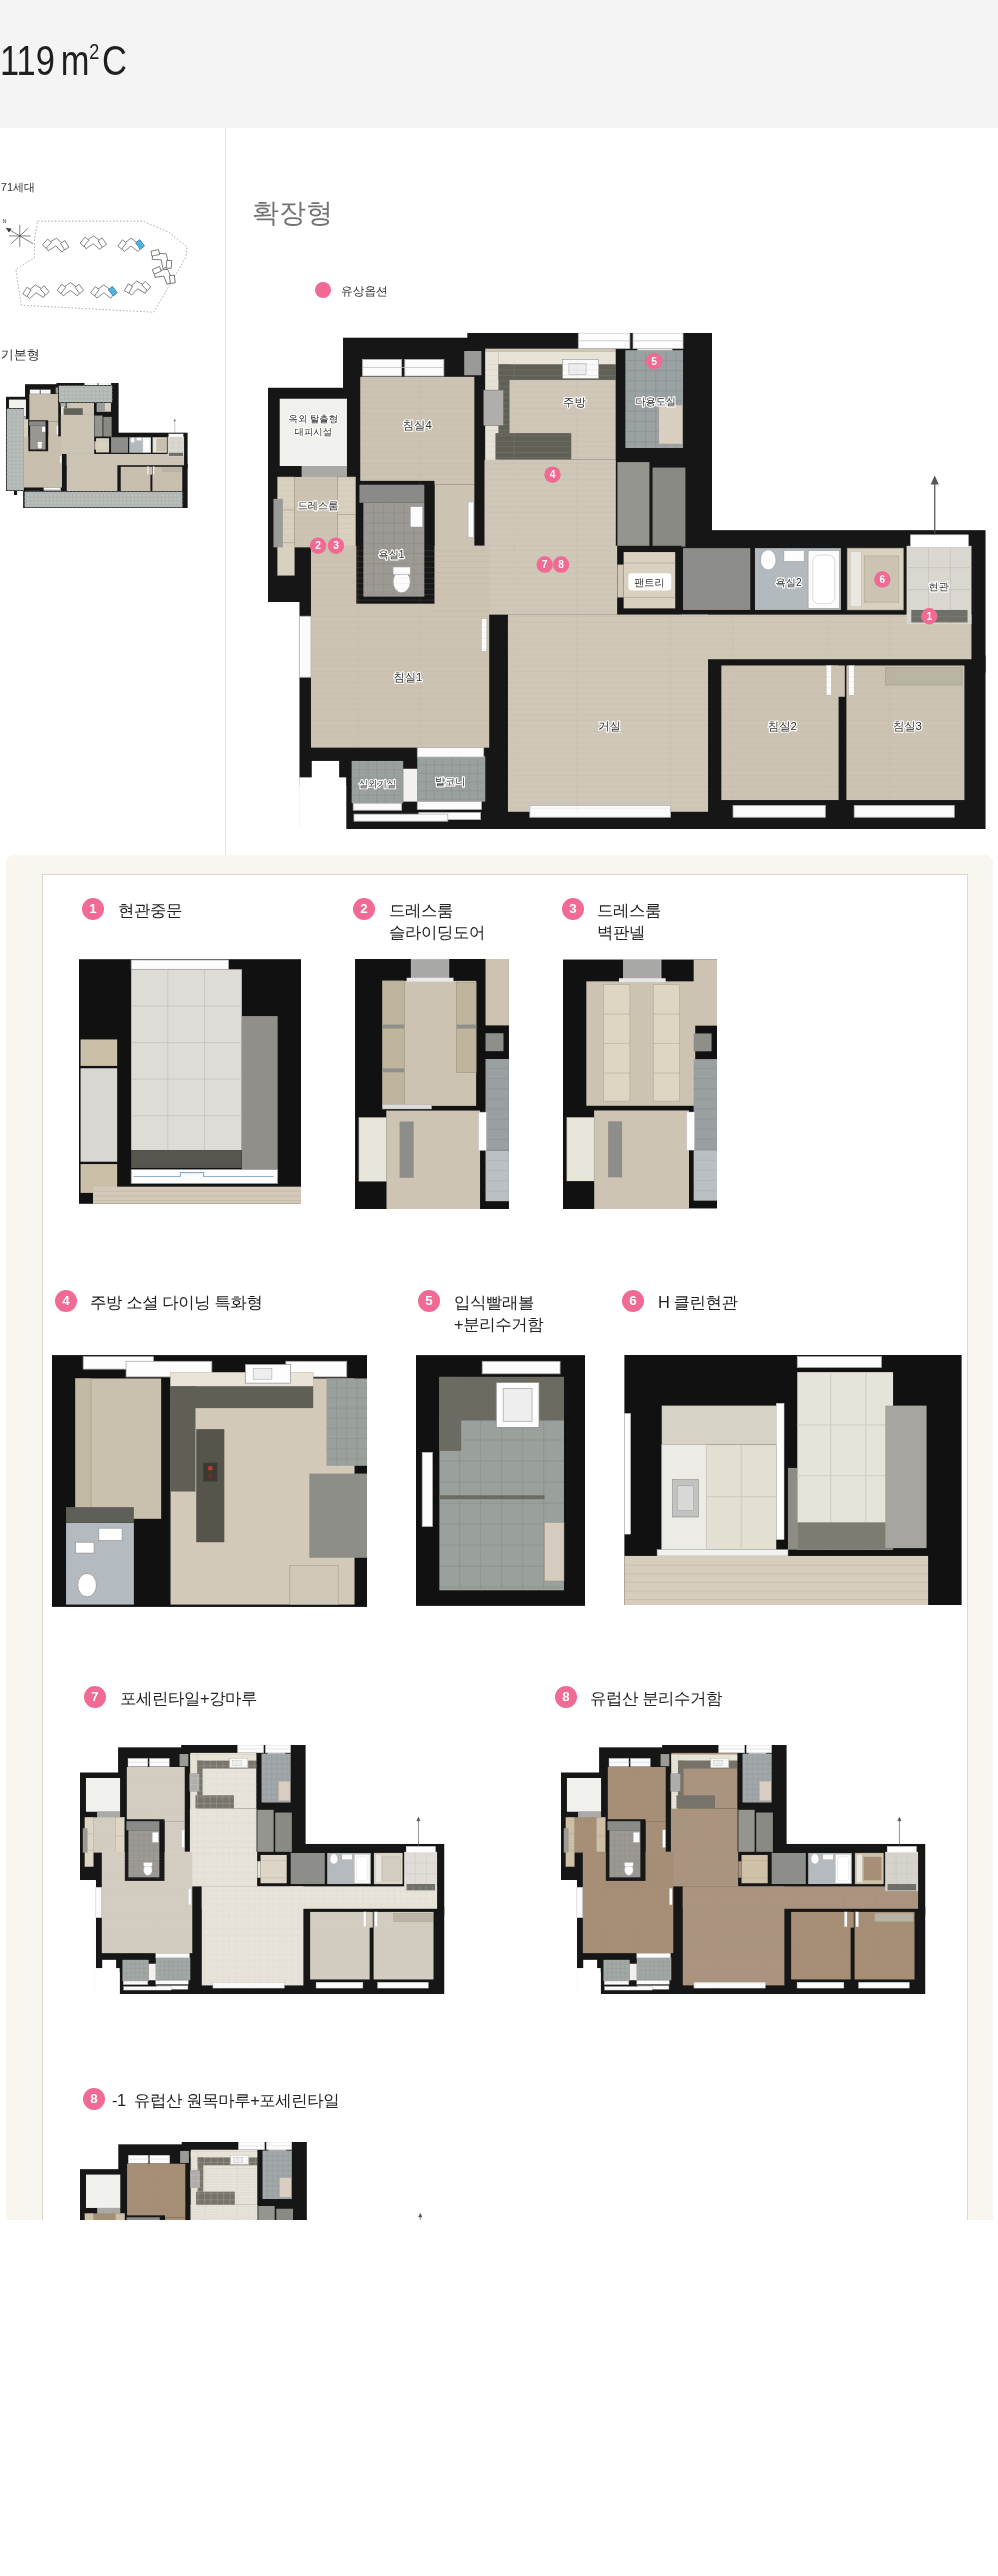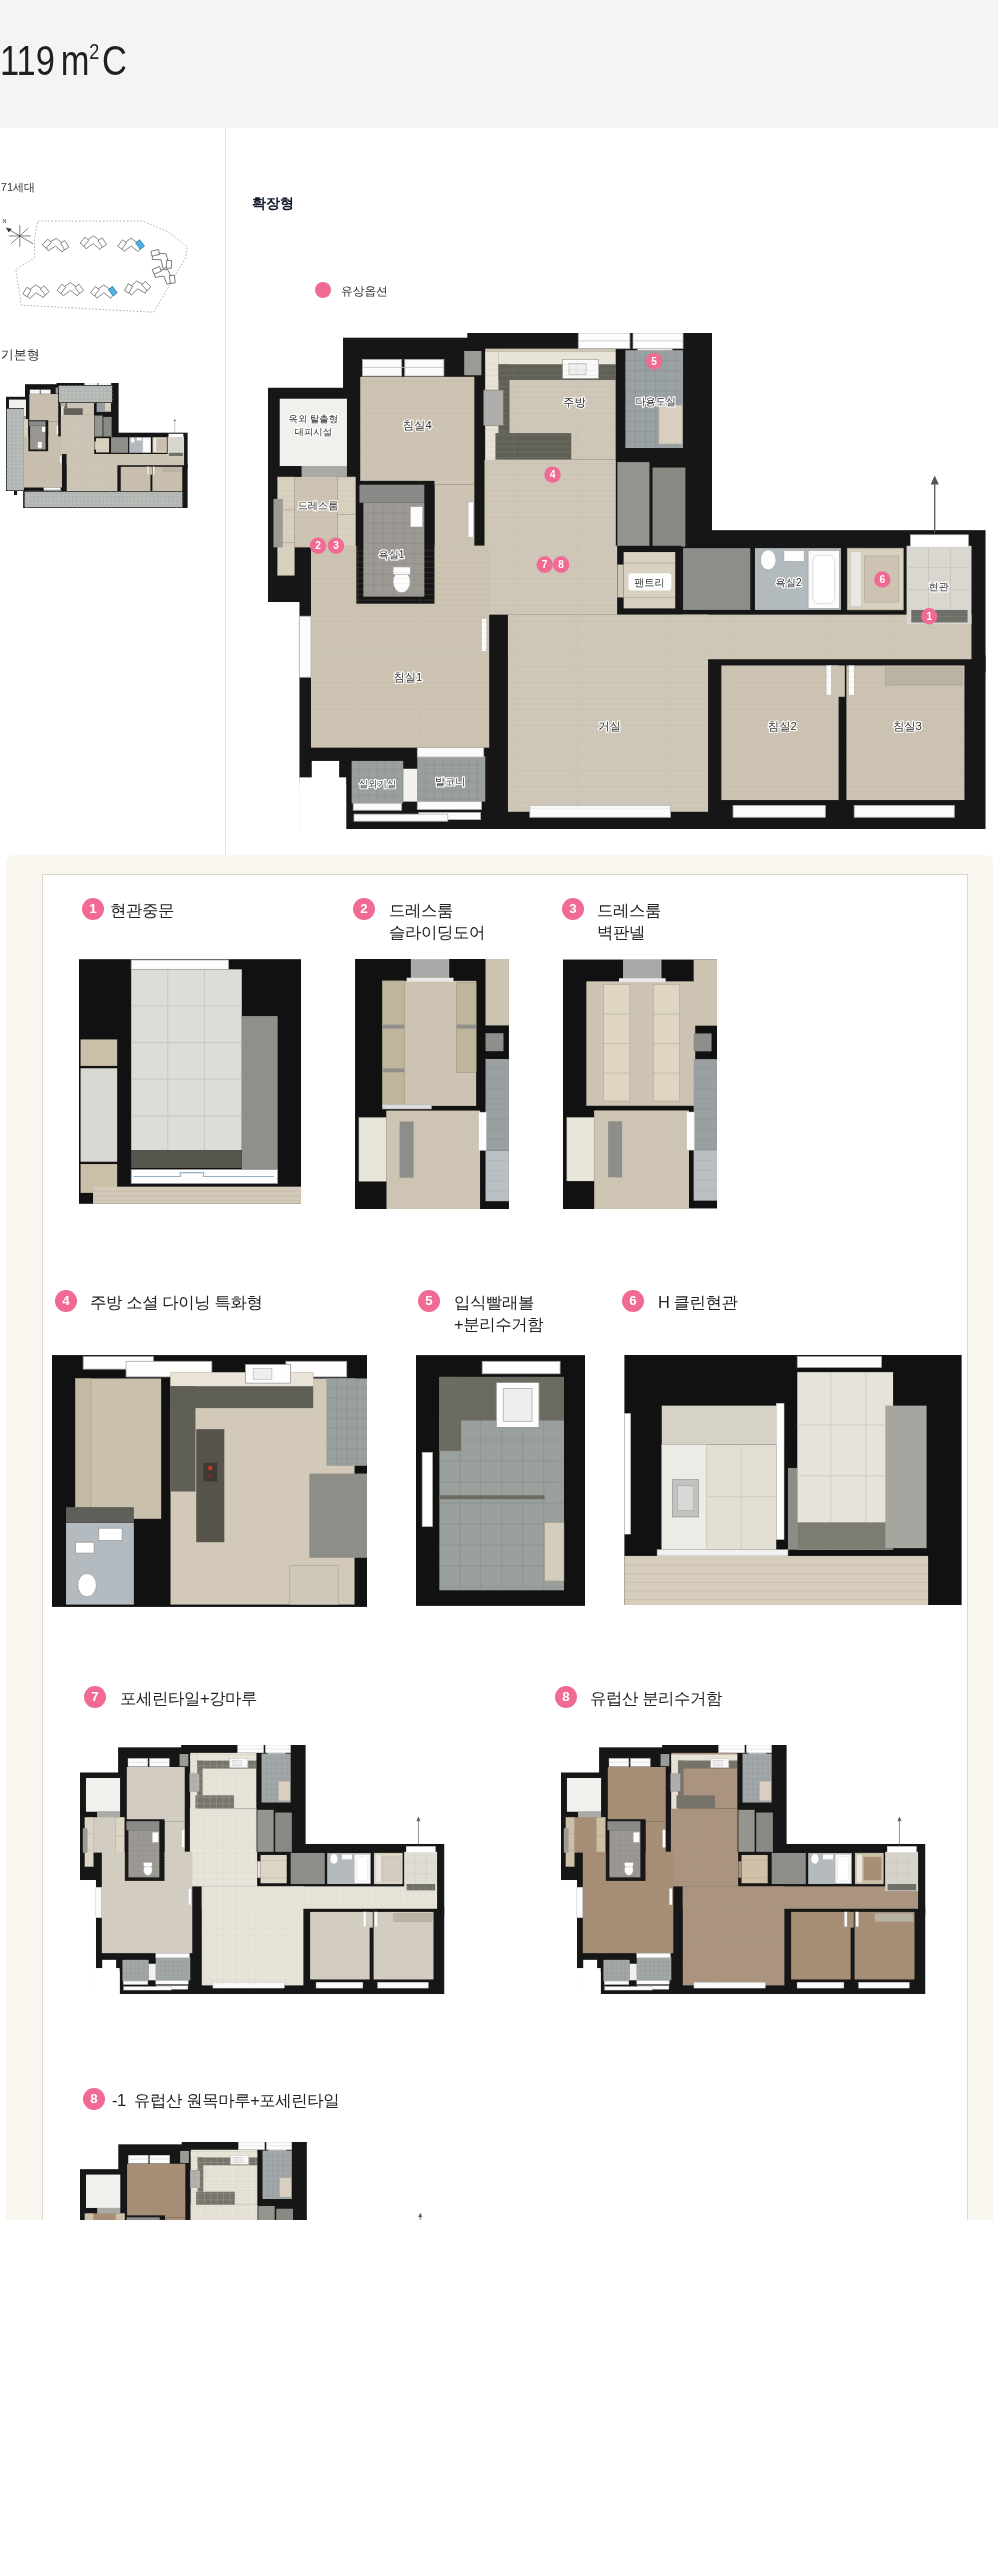--- a/index.html
+++ b/index.html
@@ -432,21 +432,21 @@
       <line x1="188" y1="0" x2="188" y2="22" stroke="#a5aba6" stroke-width="0.6"></line>
       <line x1="193" y1="0" x2="193" y2="22" stroke="#a5aba6" stroke-width="0.6"></line>
       <line x1="198" y1="0" x2="198" y2="22" stroke="#a5aba6" stroke-width="0.6"></line>
       <line x1="203" y1="0" x2="203" y2="22" stroke="#a5aba6" stroke-width="0.6"></line>
       <line x1="0" y1="3" x2="206" y2="3" stroke="#a5aba6" stroke-width="0.6"></line>
       <line x1="0" y1="8" x2="206" y2="8" stroke="#a5aba6" stroke-width="0.6"></line>
       <line x1="0" y1="13" x2="206" y2="13" stroke="#a5aba6" stroke-width="0.6"></line>
       <line x1="0" y1="18" x2="206" y2="18" stroke="#a5aba6" stroke-width="0.6"></line>
     </svg>
 
-<div class="abs" style="left:252px;top:195px;font-size:14px;font-weight:700;color:#0f172a">확장형</div>
+<div class="abs" style="left:252px;top:195px;font-size:27px;font-weight:400;color:#737373">확장형</div>
 
 <div class="abs" style="left:315px;top:282px;width:16.4px;height:16.4px;border-radius:50%;background:#f06a93"></div>
 <div class="abs" style="left:341px;top:284px;font-size:11.7px;color:#333">유상옵션</div>
 
 <svg style="position:absolute;left:268px;top:333px" width="723" height="496" viewBox="345 428 925 634" preserveAspectRatio="none">
       <defs>
         <pattern id="plkz" width="200" height="7" patternUnits="userSpaceOnUse">
           <rect width="200" height="7" fill="none"></rect>
           <line x1="0" y1="6.5" x2="200" y2="6.5" stroke="#b5ab98" stroke-width="1"></line>
           <line x1="60" y1="0" x2="60" y2="7" stroke="#b5ab98" stroke-width="0.8"></line>
@@ -733,21 +733,21 @@
 <circle cx="720" cy="724" r="10.5" fill="#f06a93"></circle>
           <text x="720" y="728.5" text-anchor="middle" font-size="13" font-weight="bold" fill="#fff">8</text>
 </g>
       </g>
     </svg>
 
 <div class="abs" style="left:6.2px;top:855px;width:987px;height:1644px;background:#f9f6ef;border-radius:7.8px"></div>
 
 <div class="abs" style="left:42px;top:874px;width:924px;height:1586px;background:#fff;border:0.8px solid #ddd9cf"></div>
 <div class="badge" style="left:82px;top:898px">1</div>
-    <div class="ttl" style="left:110px;top:899px;line-height:22px">현관중문</div>
+    <div class="ttl" style="left:118px;top:899px;line-height:22px">현관중문</div>
 <div class="badge" style="left:353px;top:898px">2</div>
     <div class="ttl" style="left:389px;top:899px;line-height:22px">드레스룸<br>슬라이딩도어</div>
 <div class="badge" style="left:562px;top:898px">3</div>
     <div class="ttl" style="left:597px;top:899px;line-height:22px">드레스룸<br>벽판넬</div>
 <div class="badge" style="left:55px;top:1290px">4</div>
     <div class="ttl" style="left:90px;top:1291px;line-height:22px">주방 소셜 다이닝 특화형</div>
 <div class="badge" style="left:418px;top:1290px">5</div>
     <div class="ttl" style="left:454px;top:1291px;line-height:22px">입식빨래볼<br>+분리수거함</div>
 <div class="badge" style="left:622px;top:1290px">6</div>
     <div class="ttl" style="left:658px;top:1291px;line-height:22px">H 클린현관</div>

